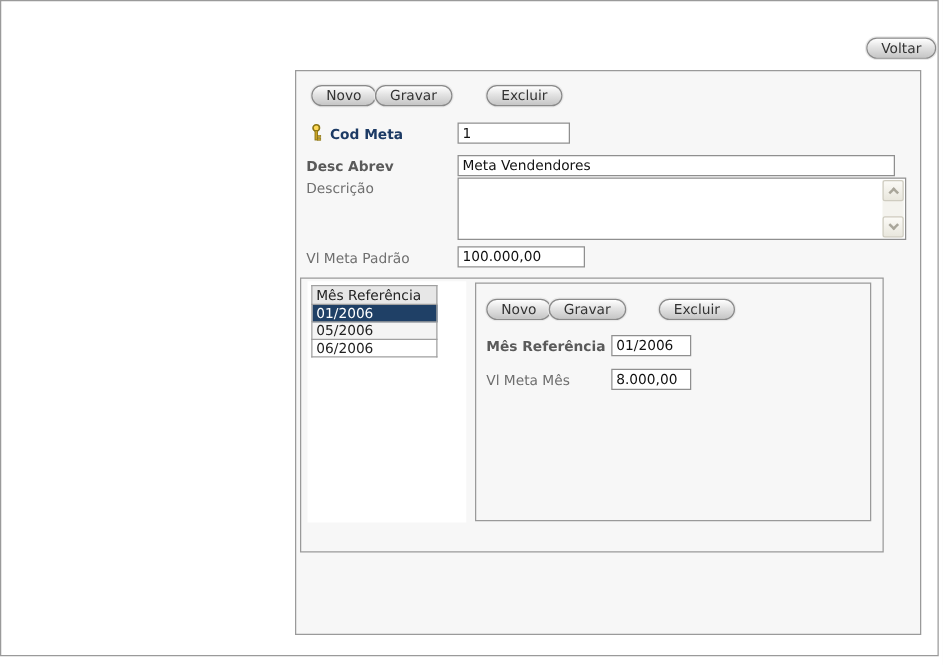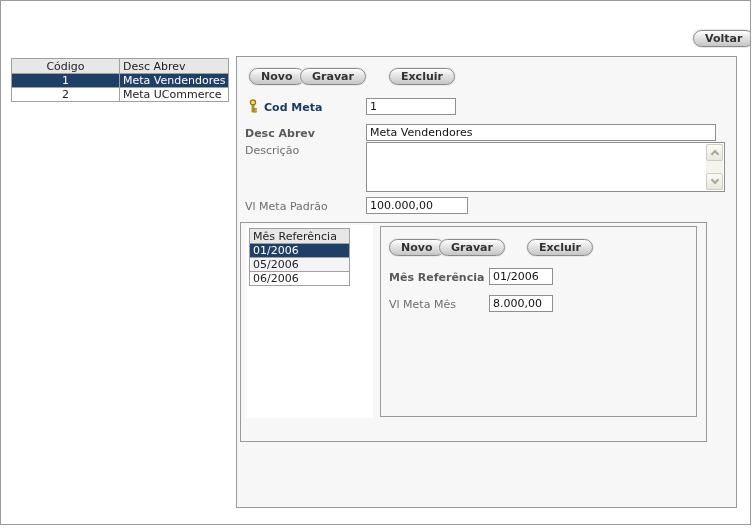--- a/index.html
+++ b/index.html
@@ -6,21 +6,21 @@
   html,body { width:754px; height:532px; background:#ffffff; font-family:"DejaVu Sans","Liberation Sans",sans-serif; font-size:11px; color:#222; }
   .window { position:absolute; left:0; top:0; width:751px; height:525px; border:1px solid #9a9a9a; background:#ffffff; overflow:hidden; }
 
   
   .titlebar { position:absolute; left:0; top:0; right:0; height:21px; background:#2b4c6e; border-bottom:1px solid #3c6185; display:flex; align-items:center; padding:0 4px 0 8px; }
   .titlebar .title { color:#ffffff; font-weight:bold; font-size:11.5px; flex:1 1 auto; }
   .titlebar .version { color:#ffffff; font-weight:bold; font-size:11px; margin-right:6px; }
   .help-icon { width:14px; height:15px; background:linear-gradient(#fffdf0,#ffd94f); border:1px solid #17357a; color:#1b3d8f; font-weight:bold; font-size:11px; line-height:13px; text-align:center; cursor:pointer; }
 
   
-  .btn { position:absolute; height:17px; padding:0 11px; border:1px solid #8a8a8a; border-radius:9px; background:linear-gradient(#ffffff,#e3e3e3 45%,#c6c6c6); box-shadow:0 0 0 1px #e9e9e9; font-family:inherit; font-size:11px; font-weight:bold; color:#333333; line-height:15px; cursor:pointer; }
+  .btn { position:absolute; height:17px; padding:0 11px; border:1px solid #8a8a8a; border-radius:9px; background:linear-gradient(#ffffff,#e3e3e3 45%,#c6c6c6); box-shadow:0 0 0 1px #e9e9e9; font-family:inherit; font-size:11px; font-weight:normal; color:#333333; line-height:15px; cursor:pointer; }
   .voltar { top:29px; left:692px; }
 
   
   table.grid { border-collapse:collapse; background:#ffffff; }
   table.grid th, table.grid td { border:1px solid #a0a0a0; height:14px; padding:0 3px; font-weight:normal; font-size:11px; white-space:nowrap; }
   table.grid th { background:#e7e7e7; height:15px; }
   .metas-table { position:absolute; left:10px; top:57px; }
   .metas-table th.c1, .metas-table td.c1 { width:108px; text-align:center; }
   .metas-table th.c2, .metas-table td.c2 { width:98px; text-align:left; }
   tr.selected td { background:#1f4066; color:#ffffff; }
@@ -55,38 +55,20 @@
   .key-icon { position:absolute; left:10px; top:42px; width:12px; height:14px; }
 </style>
 </head>
 <body>
 
 <div class="window">
 
 
   <button class="btn voltar">Voltar</button>
 
-  <table class="grid metas-table">
-    <thead>
-      <tr>
-        <th class="c1">Código</th>
-        <th class="c2">Desc Abrev</th>
-      </tr>
-    </thead>
-    <tbody>
-      <tr class="selected">
-        <td class="c1">1</td>
-        <td class="c2">Meta Vendendores</td>
-      </tr>
-      <tr>
-        <td class="c1">2</td>
-        <td class="c2">Meta UCommerce</td>
-      </tr>
-    </tbody>
-  </table>
 
   <div class="main-panel">
 
     <button class="btn" style="left:12px; top:11px;">Novo</button>
     <button class="btn" style="left:63px; top:11px;">Gravar</button>
     <button class="btn" style="left:152px; top:11px;">Excluir</button>
 
     <svg class="key-icon" viewBox="0 0 12 14">
       <circle cx="6" cy="3.4" r="2.6" fill="#ffd957" stroke="#8a7413" stroke-width="1.3"></circle>
       <rect x="5" y="5.5" width="2" height="7.5" fill="#c9a227" stroke="#8a7413" stroke-width="0.7"></rect>

